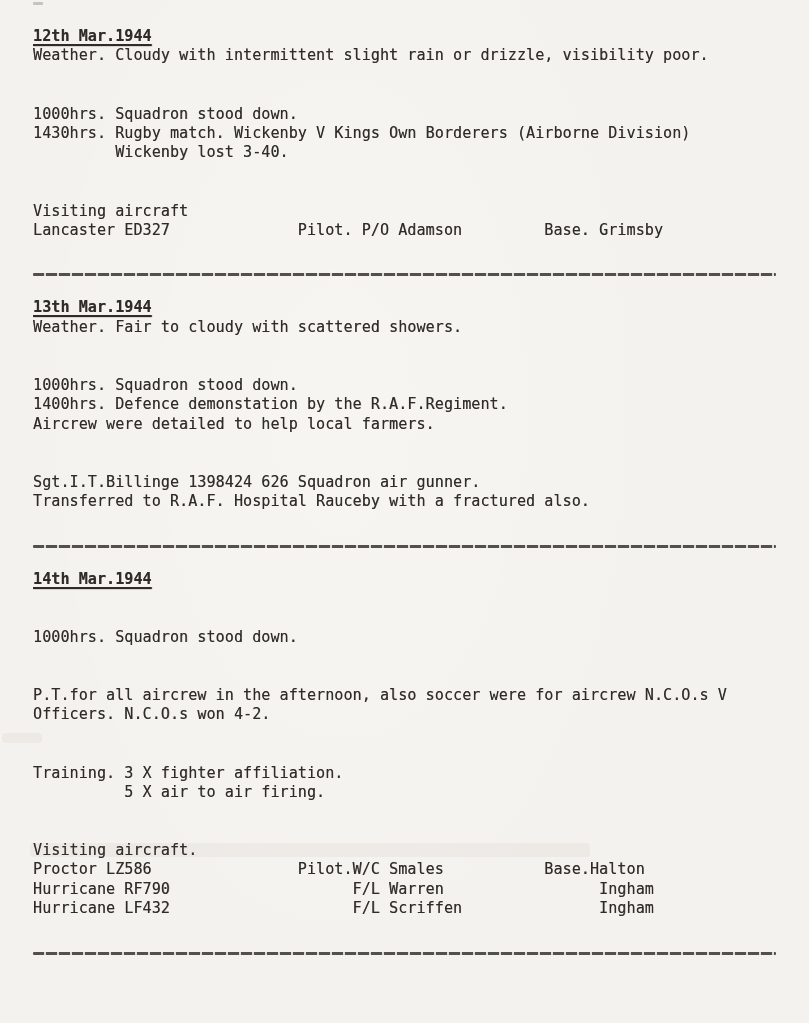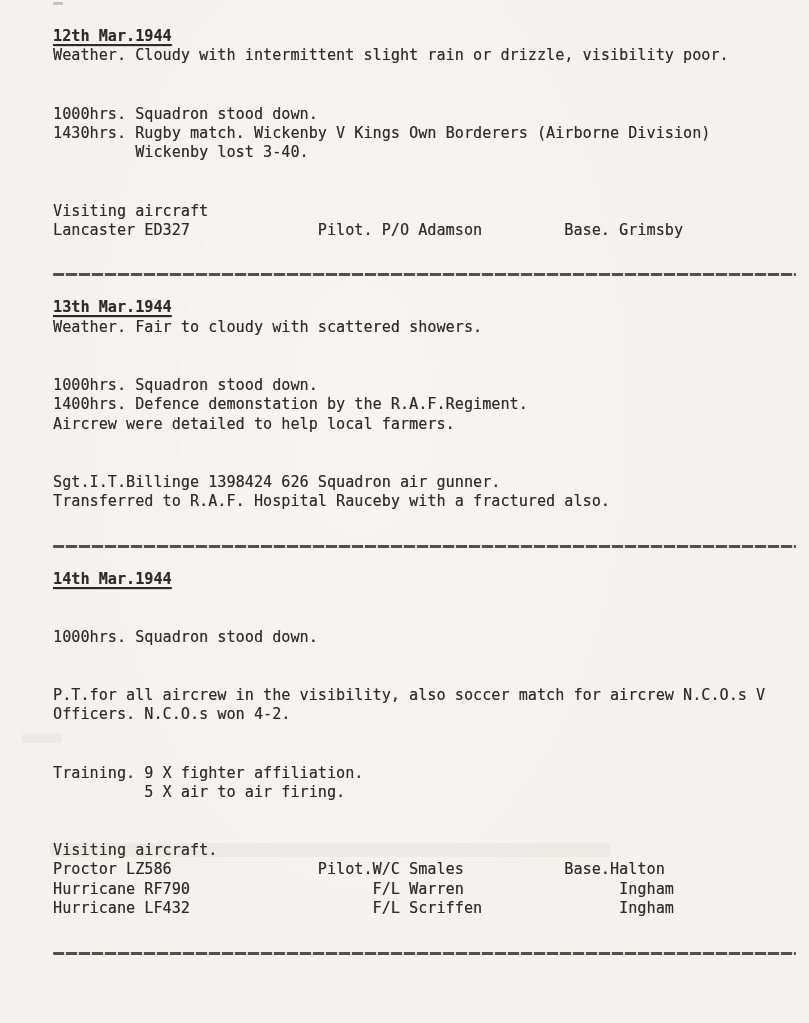--- a/index.html
+++ b/index.html
@@ -11,21 +11,20 @@
     overflow: hidden;
   }
   .page {
     position: relative;
     width: 683px; height: 1023px;
     box-sizing: border-box;
     padding: 27px 0 0 33px;
     background:
       radial-gradient(ellipse at 50% 40%, rgba(255,255,255,0.25), rgba(0,0,0,0) 70%),
       var(--paper, #f4f2ee);
-    margin-left: 20px;
   }
   .line {
     height: 19.4px;
     line-height: 19.4px;
     font-size: 15px;
     letter-spacing: 0.1px;
     white-space: pre;
     text-shadow: 0.3px 0.3px 0.6px rgba(51,47,42,0.55);
   }
   .heading {
@@ -105,25 +104,25 @@
   <div class="separator"></div>
 
   <section class="entry entry-after-sep">
     <div class="line heading">14th Mar.1944</div>
     <div>
         <div class="line"></div>
         <div class="line"></div>
         <div class="line">1000hrs. Squadron stood down.</div>
         <div class="line"></div>
         <div class="line"></div>
-        <div class="line">P.T.for all aircrew in the visibility, also soccer match for aircrew N.C.O.s V</div>
+        <div class="line">P.T.for all aircrew in the afternoon, also soccer were for aircrew N.C.O.s V</div>
         <div class="line">Officers. N.C.O.s won 4-2.</div>
         <div class="line"></div>
         <div class="line"></div>
-        <div class="line">Training. 9 X fighter affiliation.</div>
+        <div class="line">Training. 3 X fighter affiliation.</div>
         <div class="line">          5 X air to air firing.</div>
         <div class="line"></div>
         <div class="line"></div>
         <div class="line">Visiting aircraft.</div>
         <div class="line">Proctor LZ586                Pilot.W/C Smales           Base.Halton</div>
         <div class="line">Hurricane RF790                    F/L Warren                 Ingham</div>
         <div class="line">Hurricane LF432                    F/L Scriffen               Ingham</div>
       </div>
   </section>
 

